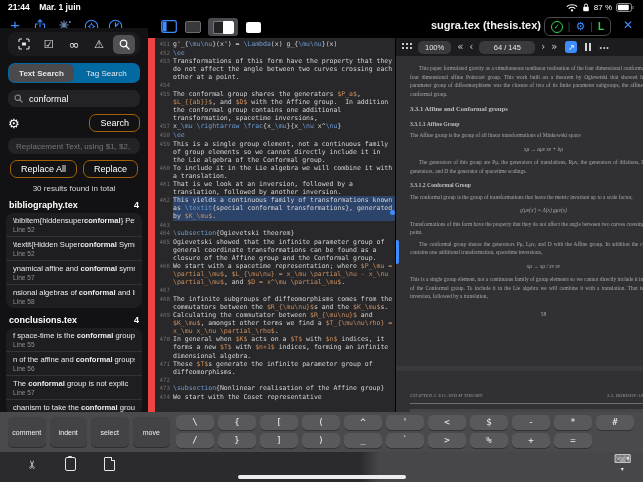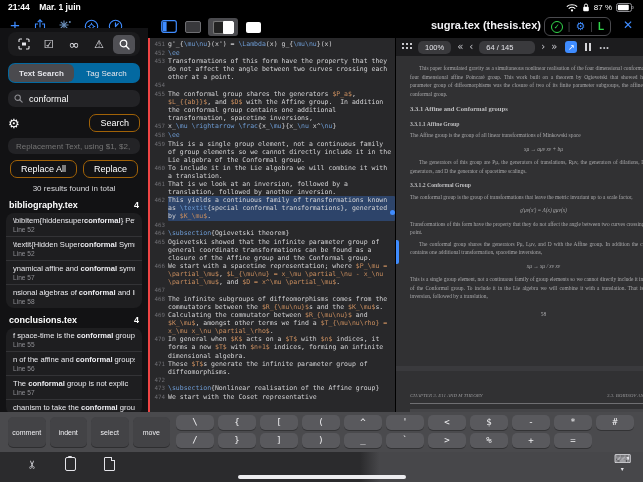--- a/index.html
+++ b/index.html
@@ -65,38 +65,38 @@
   .sec-count{font-size:9px;font-weight:bold;color:#fff;}
   .card{margin:0 6px;background:#1e1e20;border-radius:8px;overflow:hidden;}
   .res-row{padding:3px 7px 3px;border-bottom:1px solid #333336;}
   .res-row:last-child{border-bottom:none;}
   .res-title{font-size:7.6px;color:#ececf0;white-space:nowrap;overflow:hidden;}
   .res-title .match{font-weight:bold;}
   .res-line{font-size:6.6px;color:#8e8e93;margin-top:1px;}
 
   
   #editor{position:absolute;top:38px;left:148px;width:247px;height:374px;background:#28282a;
-    border-left:2px solid #ef4444;box-sizing:border-box;overflow:hidden;padding-top:2px;}
+    border-left:7px solid #ef4444;box-sizing:border-box;overflow:hidden;padding-top:2px;}
   .ed-line{display:flex;font-family:"DejaVu Sans Mono",monospace;font-size:6.5px;line-height:8.1px;
     position:relative;min-height:8.1px;}
   .gut{flex:0 0 15px;text-align:right;padding-right:3px;color:#6e6e73;font-size:5.8px;line-height:8.6px;}
   .code{flex:1;white-space:pre-wrap;word-break:break-word;color:#d2d2d4;padding-right:2px;}
   .tk-p{color:#d2d2d4;} .tk-k{color:#6d9bd3;} .tk-m{color:#c88d5e;}
   .ed-line.sel .code{background:rgba(58,128,236,0.33);border-radius:1px;}
   .sel-handle{position:absolute;right:0;top:14px;width:5px;height:5px;border-radius:50%;background:#3f8cff;}
 
   
   #pdfpane{position:absolute;top:38px;left:395px;width:296px;height:374px;background:#3a3a3d;
     border-left:1px solid #000;box-sizing:border-box;overflow:hidden;}
   #pdftoolbar{height:18px;background:#1c1c1e;display:flex;align-items:center;padding:0 6px;gap:6px;
     color:#c7c7cc;}
   #thumbs-btn{display:flex;}
   .pill{background:#3a3a3d;border-radius:5px;font-size:7.5px;color:#e5e5ea;padding:2px 7px;}
   .chev{font-size:10px;line-height:10px;color:#c7c7cc;}
-  #page-pill{min-width:42px;}
+  #page-pill{min-width:42px;text-align:center;}
   #sync-btn{width:12px;height:12px;background:#3f8cff;border-radius:3px;color:#fff;font-size:8px;
     display:flex;align-items:center;justify-content:center;margin-left:2px;}
   #pause-btn{display:flex;gap:2px;margin-left:2px;}
   #pause-btn i{width:2px;height:8px;background:#d5d5d8;display:block;}
   #more-btn{font-size:7px;letter-spacing:1px;margin-left:2px;}
   #sync-indicator{position:absolute;left:0;top:202px;width:3px;height:24px;background:#3f8cff;
     border-radius:0 2px 2px 0;z-index:4;}
   .pdf-page{background:#313133;color:#a9a9ab;font-family:"Liberation Serif",serif;font-size:5.4px;
     line-height:8.5px;padding:5px 14px;box-sizing:border-box;}
   #pdf-page1{height:310px;}

